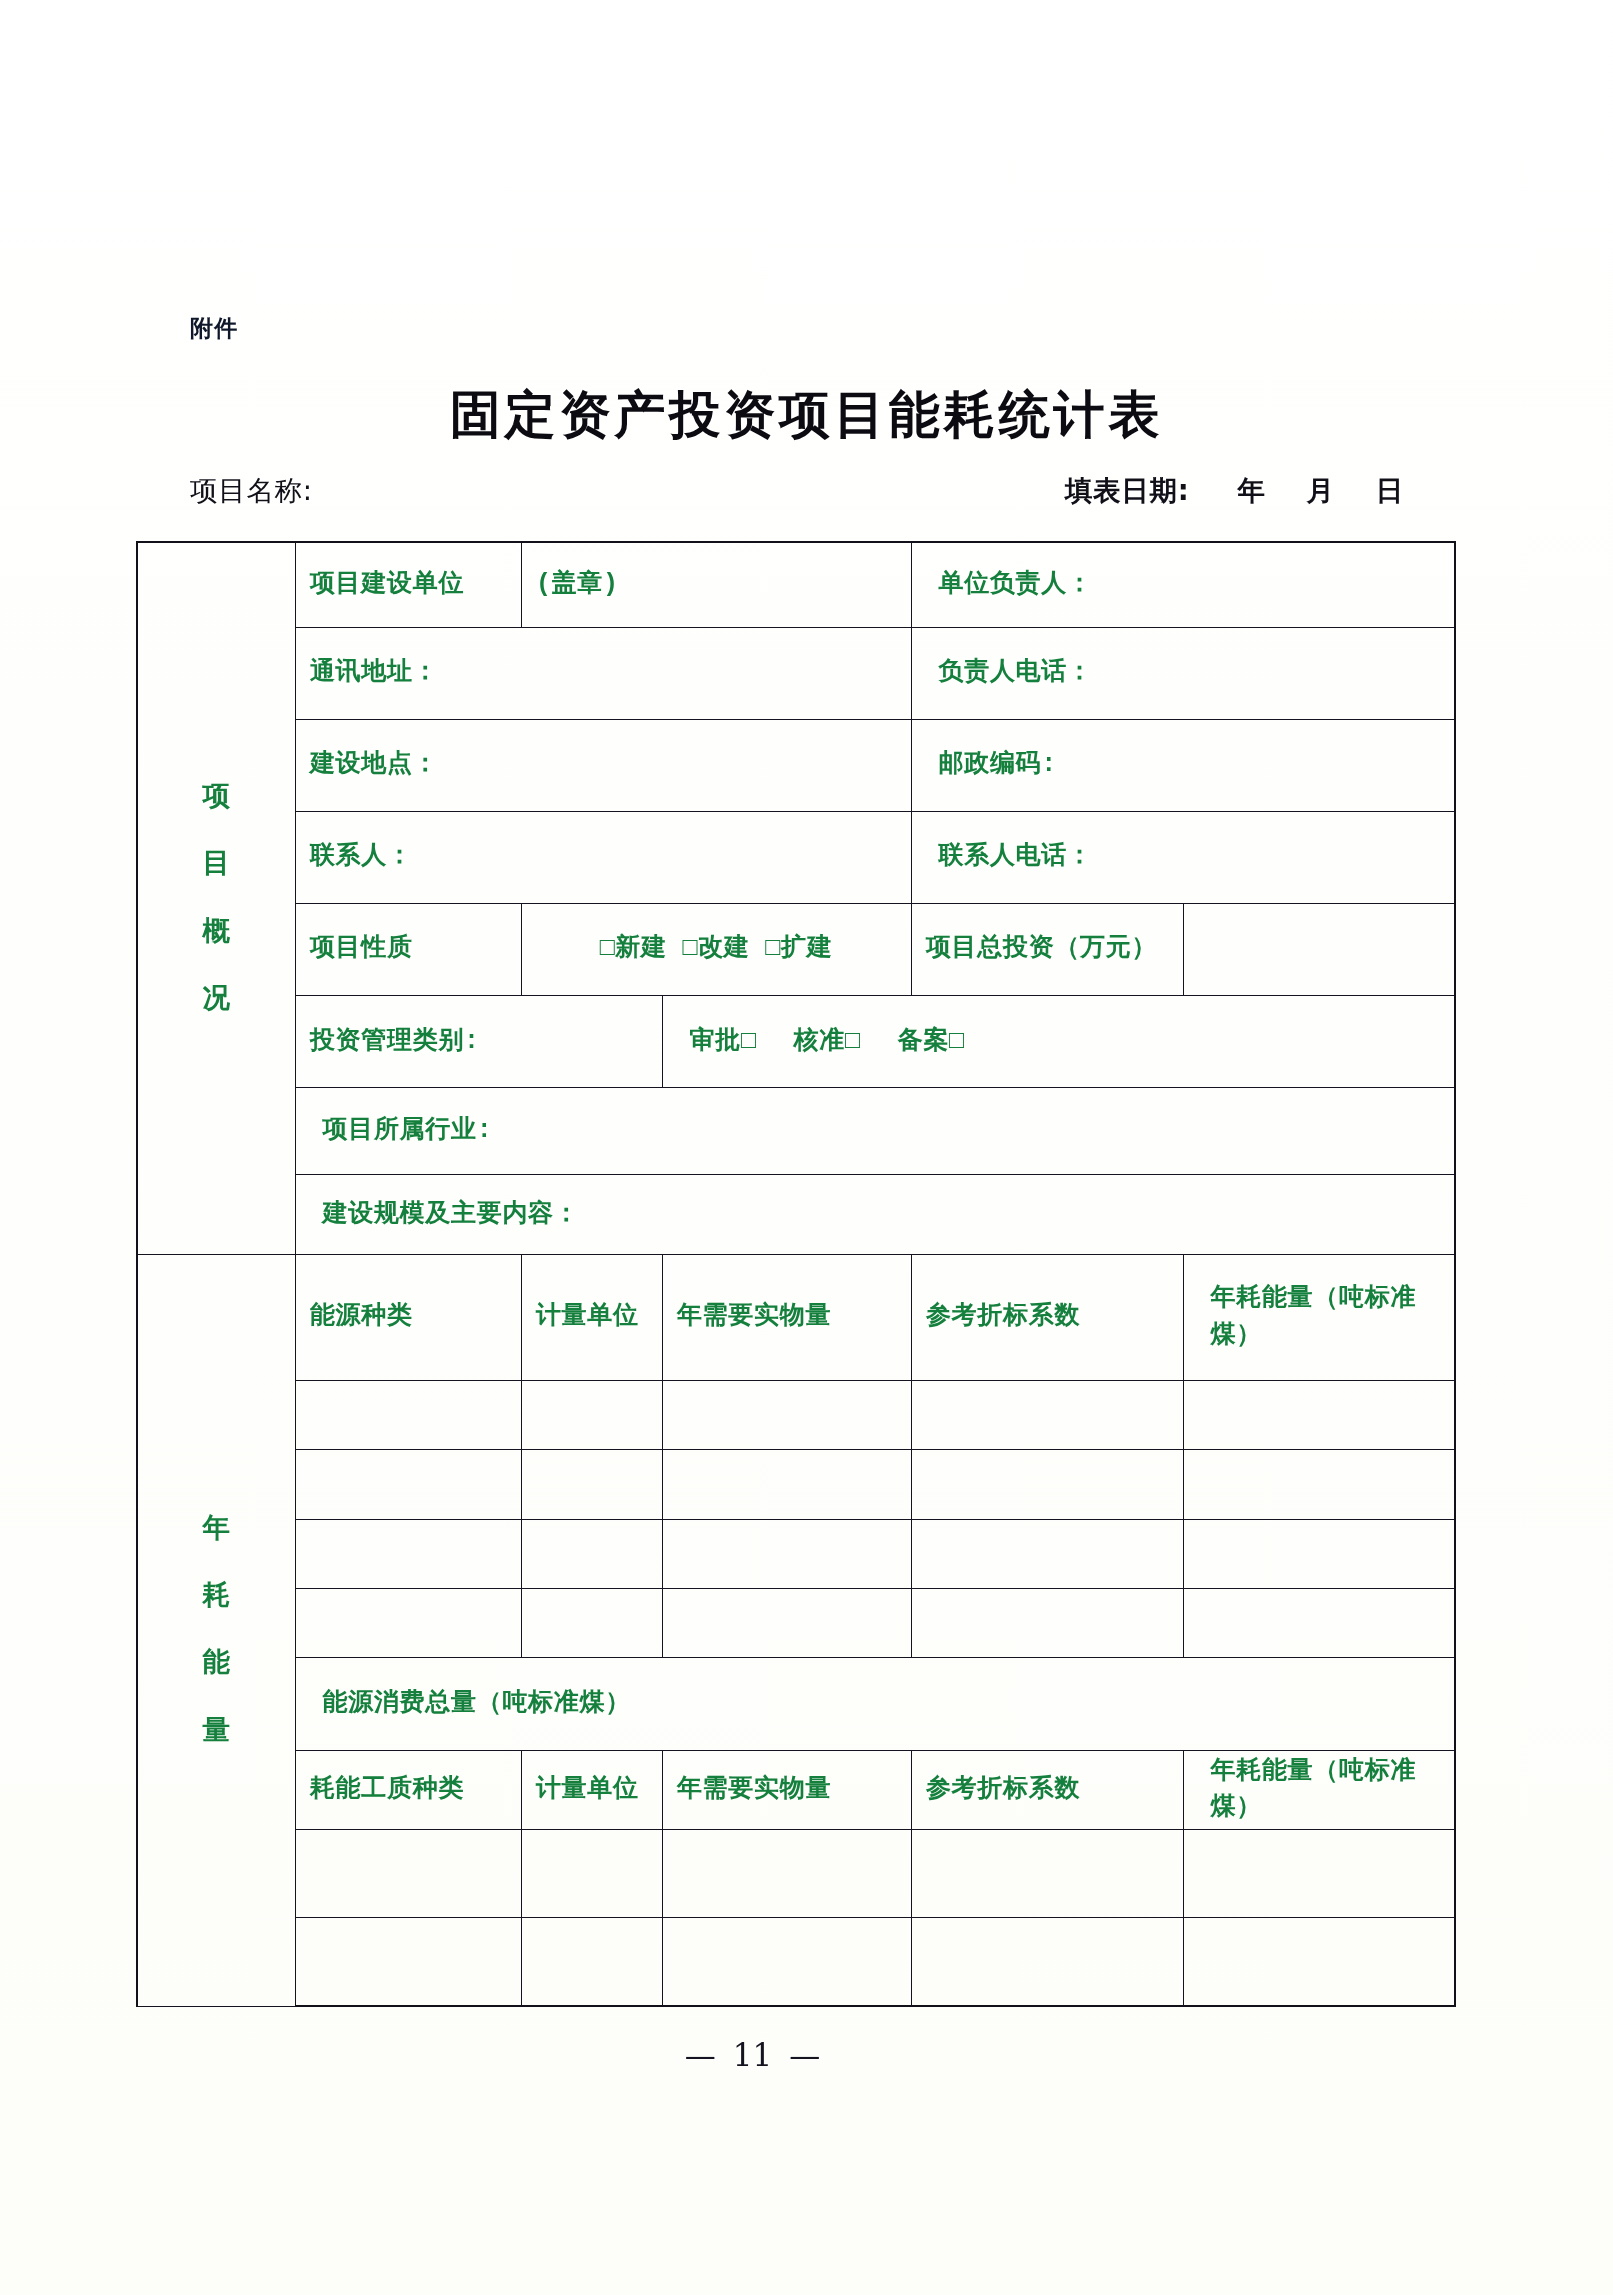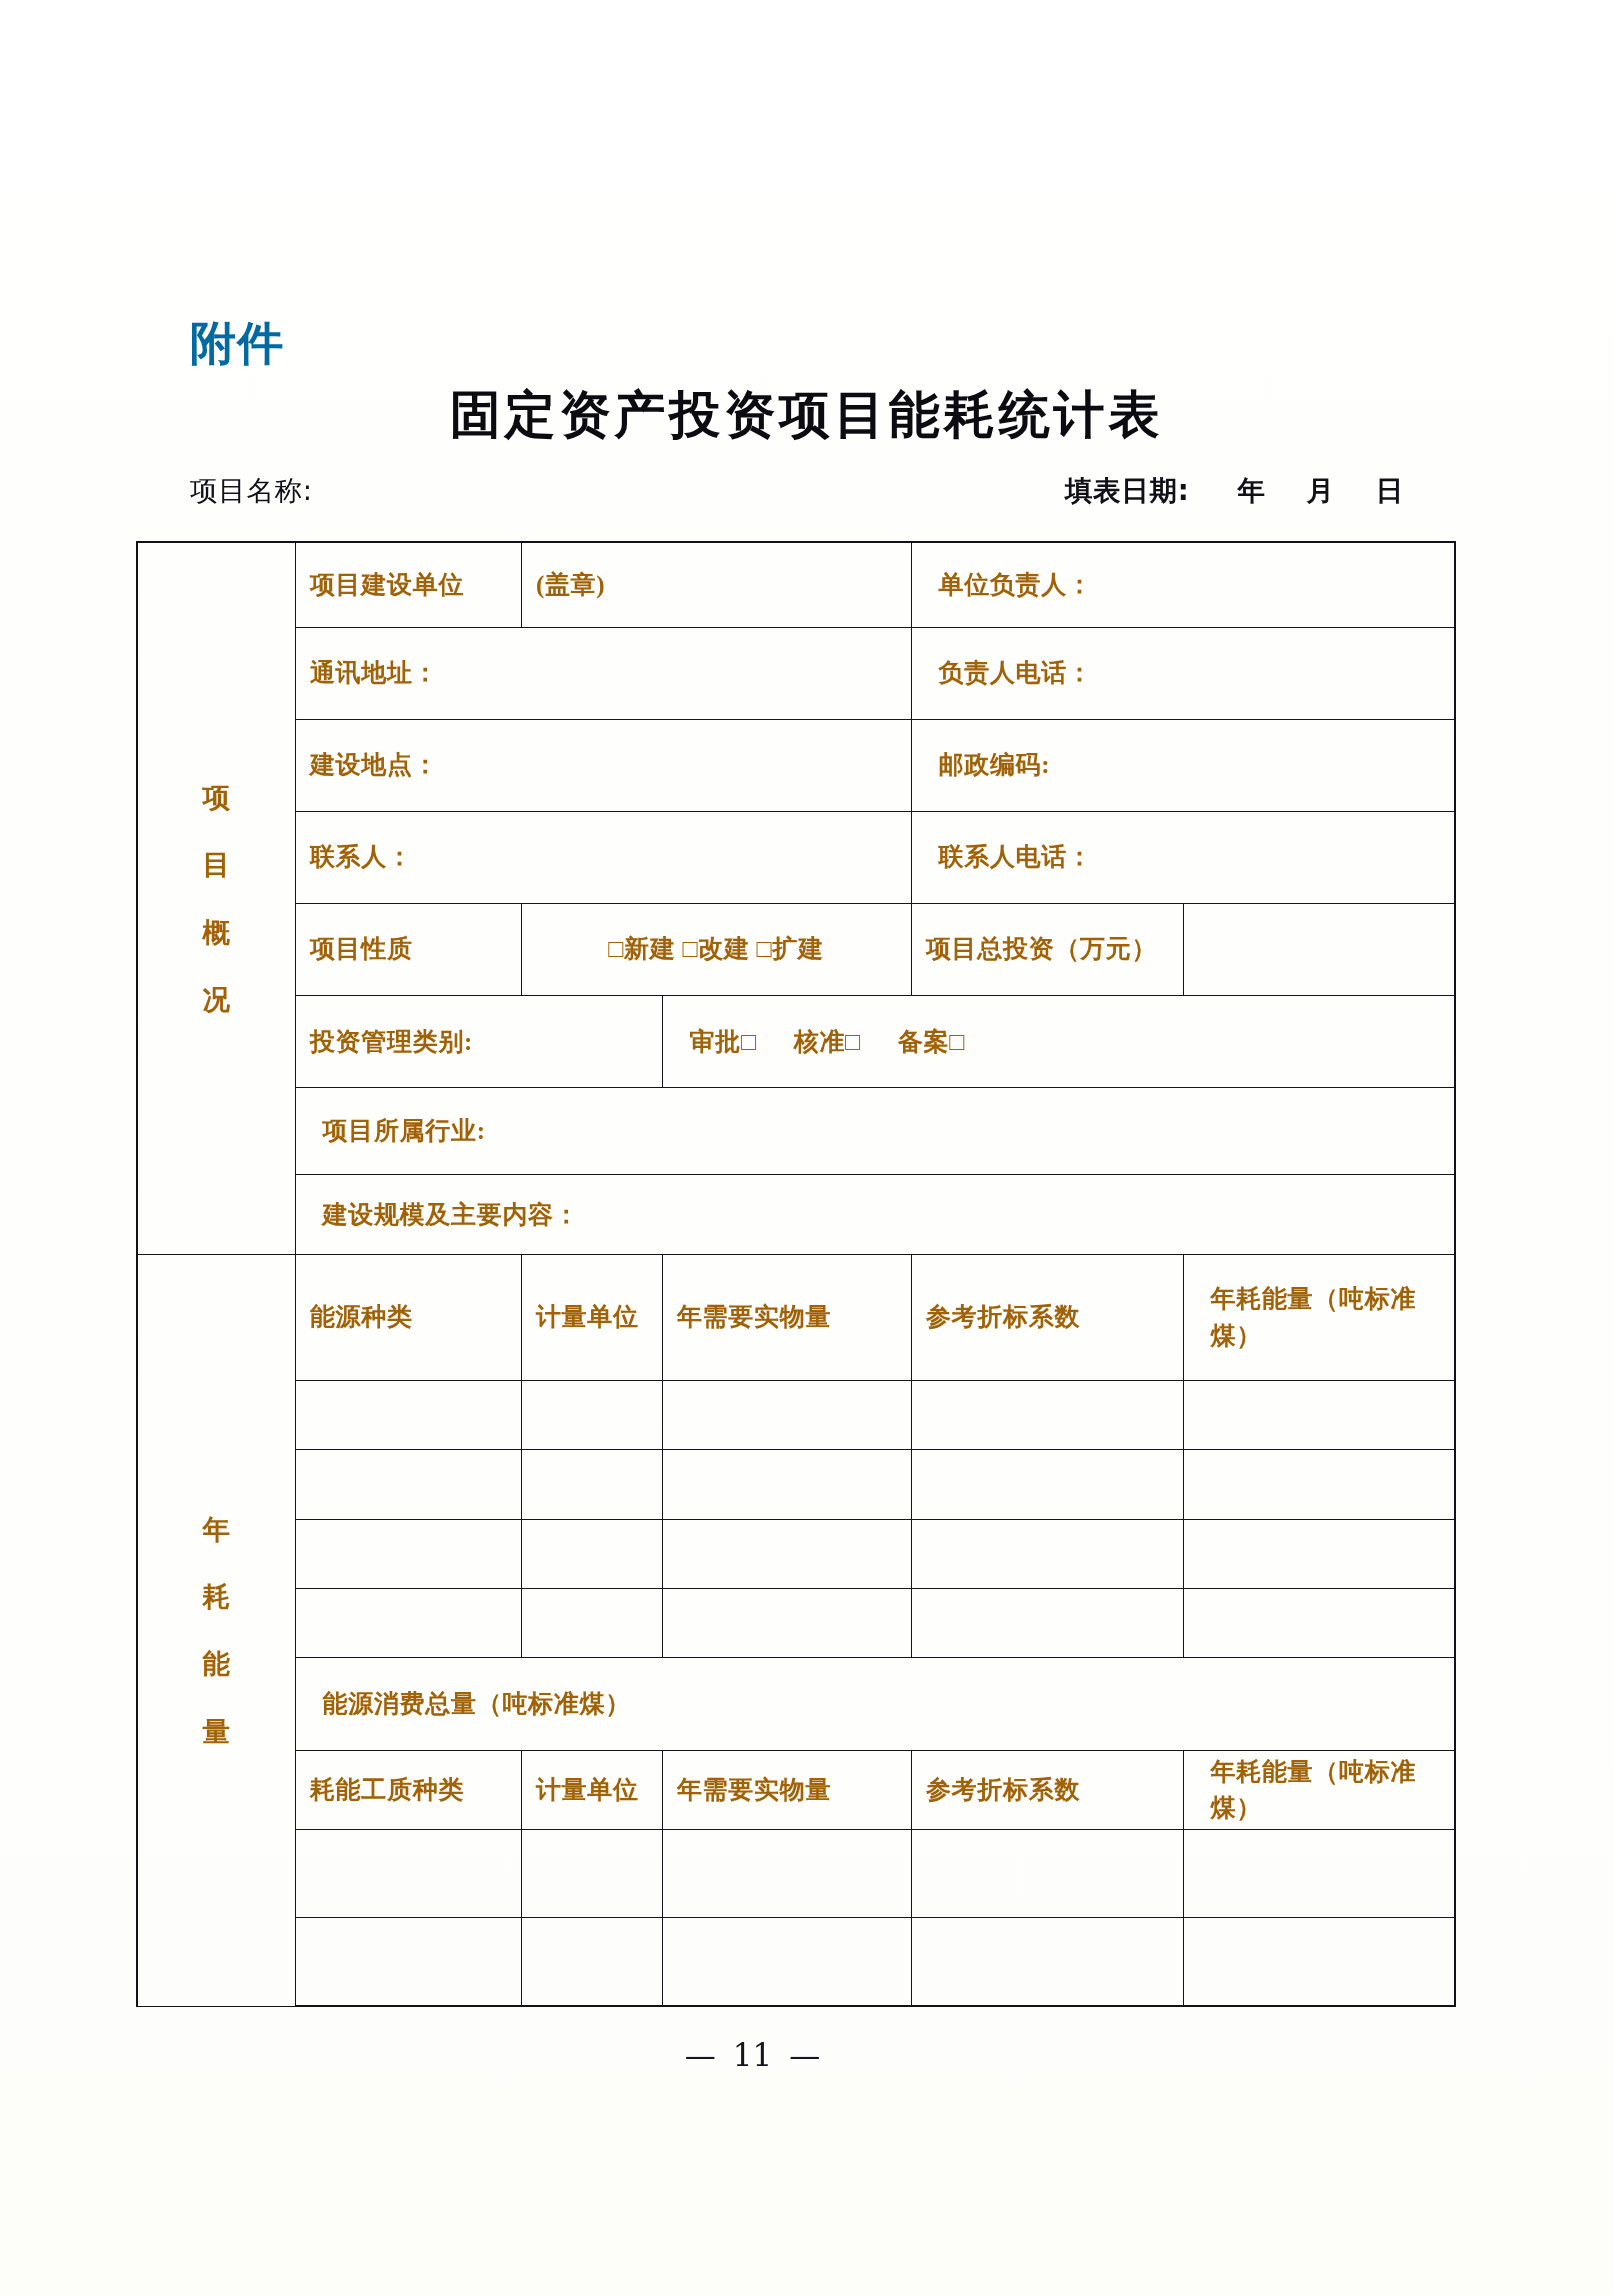--- a/index.html
+++ b/index.html
@@ -22,23 +22,23 @@
     position: absolute;
     inset: 0;
     background: linear-gradient(180deg, #ffffff 0%, #fefefc 40%, #fdfdfa 100%);
     pointer-events: none;
   }
 
   .attachment-label {
     position: absolute;
     left: 190px;
     top: 313px;
-    font-size: 46px;
-    font-weight: 700;
-    color: #0369a1;
+    font-size: 23px;
+    font-weight: 700;
+    color: #0f172a;
     letter-spacing: 1.3px;
     font-family: Liberation Serif, serif;
   }
 
   .doc-title {
     position: absolute;
     left: 0;
     top: 381px;
     width: 1613px;
     text-align: center;
@@ -86,25 +86,25 @@
     width: 1319px;
     height: 1466px;
     border-collapse: collapse;
     table-layout: fixed;
   }
   .form-table td {
     border: 1.3px solid #151320;
     padding: 0 14.4px;
     font-size: 25px;
     font-weight: 700;
-    color: #a16207;
+    color: #15803d;
     vertical-align: middle;
     letter-spacing: 0.7px;
     line-height: 1.45;
-    font-family: Liberation Serif, serif;
+    font-family: Liberation Mono, monospace;
   }
   .form-table .outer-l { border-left: 2.6px solid #121019; }
   .form-table .outer-r { border-right: 2.6px solid #121019; padding-left: 27px; }
   .form-table .outer-t { border-top: 2.6px solid #121019; }
   .form-table .outer-b { border-bottom: 2.6px solid #121019; }
 
   .vert-label {
     text-align: center;
     vertical-align: middle;
     padding: 0 !important;

